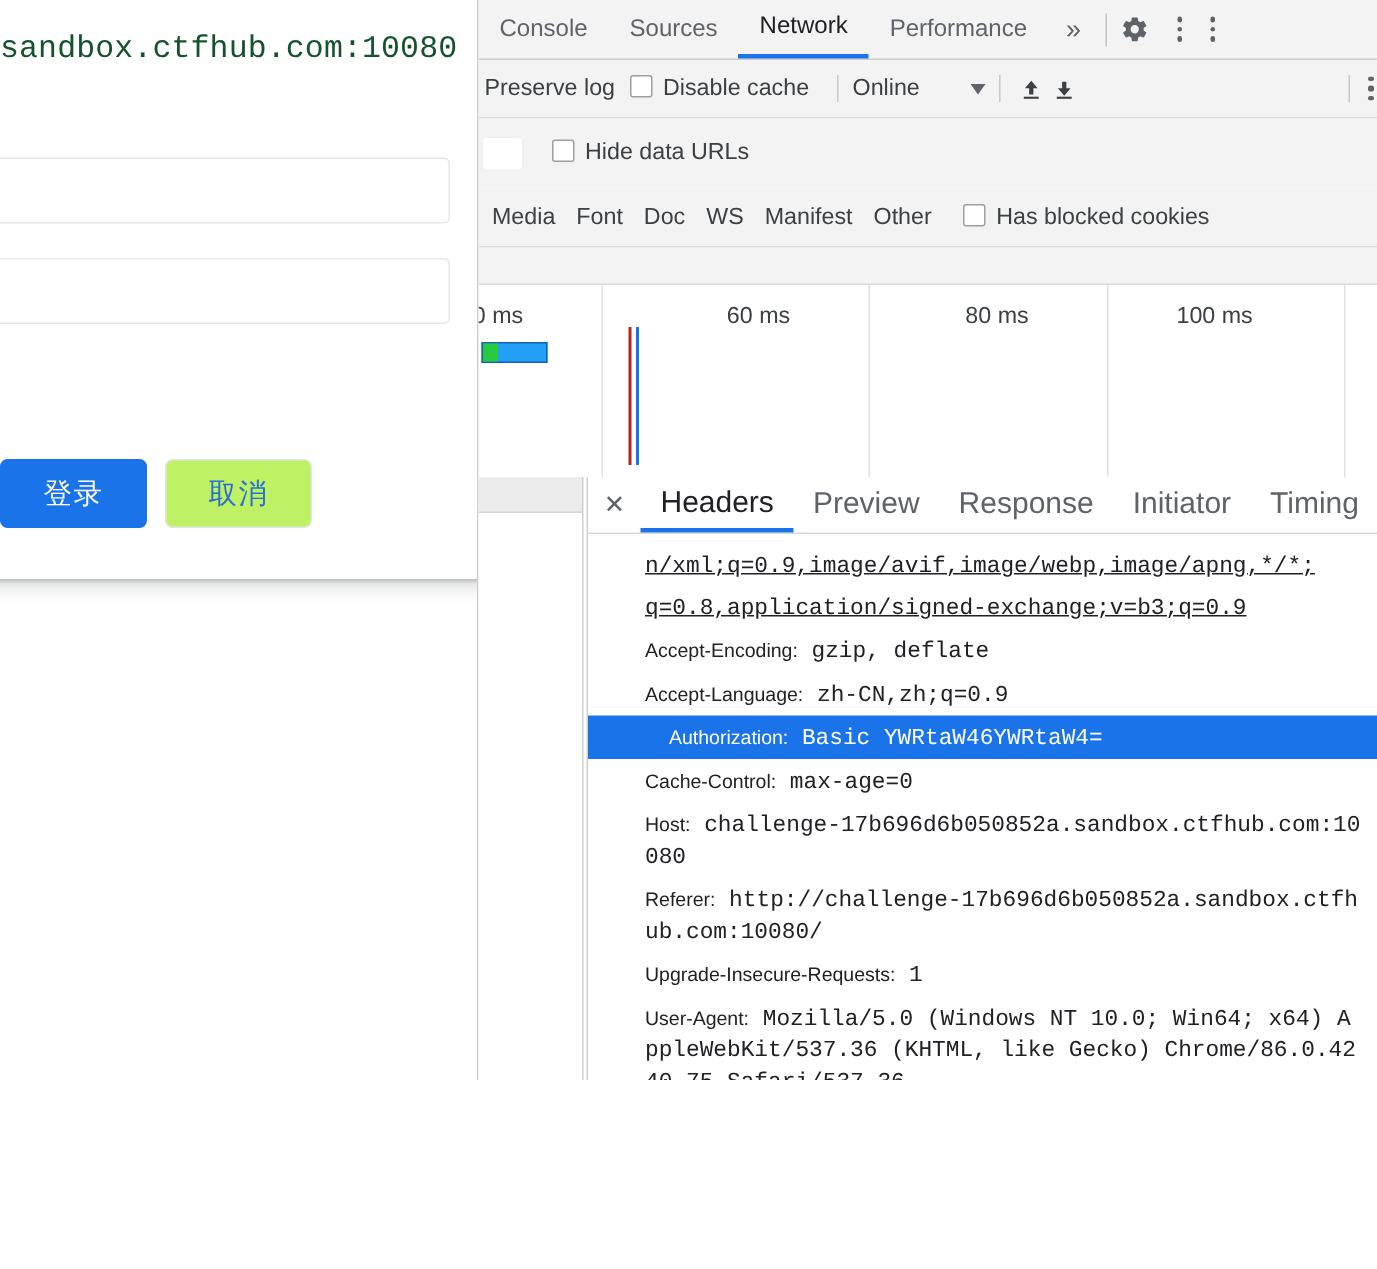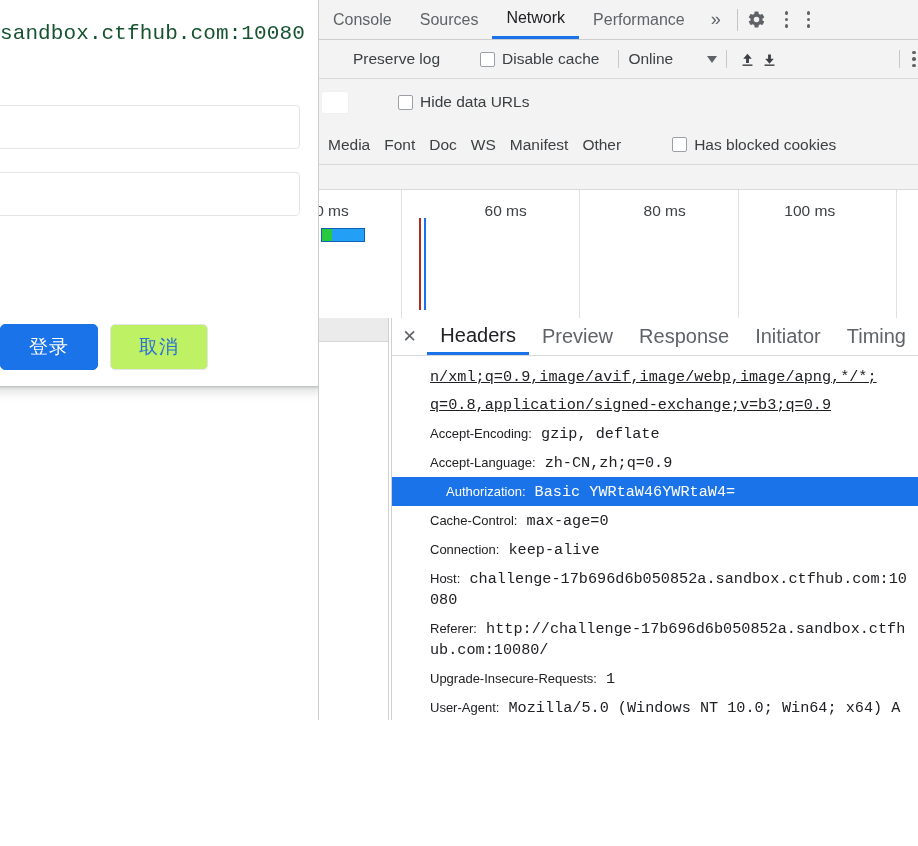--- a/index.html
+++ b/index.html
@@ -71,21 +71,21 @@
     background: transparent;
     box-sizing: border-box;
     padding: 0 10px;
     font-size: 14px;
     font-family: "Liberation Sans", sans-serif;
     color: #202124;
   }
   .auth-actions {
     position: absolute;
     left: 118px;
-    top: 348px;
+    top: 330px;
     display: flex;
     gap: 12px;
   }
   .btn {
     height: 46px;
     min-width: 98px;
     border-radius: 5px;
     font-size: 19px;
     font-family: "Liberation Sans", sans-serif;
     display: flex;
@@ -197,25 +197,23 @@
     border: 1.5px solid #9aa0a6;
     border-radius: 2px;
     background: #fff;
     box-sizing: border-box;
     display: inline-block;
     flex: none;
     cursor: pointer;
   }
   .tb-item {
     display: flex;
-    align-items: center;
     gap: 7px;
     margin-right: 10px;
     white-space: nowrap;
-    margin-left: 30px;
   }
   .tb-divider {
     width: 1px; height: 18px;
     background: #c8c8c8;
     margin: 0 9px;
     flex: none;
   }
   .dropdown {
     display: flex;
     align-items: center;
@@ -595,21 +593,20 @@
         <div class="d-tab">Timing</div>
       </div>
 
       <div class="headers-body" id="headers-body">
           <div class="hdr-row cont">n/xml;q=0.9,image/avif,image/webp,image/apng,*/*;</div>
           <div class="hdr-row cont">q=0.8,application/signed-exchange;v=b3;q=0.9</div>
           <div class="hdr-row"><span class="k">Accept-Encoding:</span><span> gzip, deflate</span></div>
           <div class="hdr-row"><span class="k">Accept-Language:</span><span> zh-CN,zh;q=0.9</span></div>
           <div class="hdr-row selected"><span class="k">Authorization:</span><span> Basic YWRtaW46YWRtaW4=</span></div>
           <div class="hdr-row"><span class="k">Cache-Control:</span><span> max-age=0</span></div>
-          <div class="hdr-row"><span class="k">Connection:</span><span> keep-alive</span></div>
           <div class="hdr-row"><span class="k">Host:</span><span> challenge-17b696d6b050852a.sandbox.ctfhub.com:10080</span></div>
           <div class="hdr-row"><span class="k">Referer:</span><span> http://challenge-17b696d6b050852a.sandbox.ctfhub.com:10080/</span></div>
           <div class="hdr-row"><span class="k">Upgrade-Insecure-Requests:</span><span> 1</span></div>
           <div class="hdr-row"><span class="k">User-Agent:</span><span> Mozilla/5.0 (Windows NT 10.0; Win64; x64) AppleWebKit/537.36 (KHTML, like Gecko) Chrome/86.0.4240.75 Safari/537.36</span></div>
         </div>
     </div>
 
   </div>
 </div>
 

